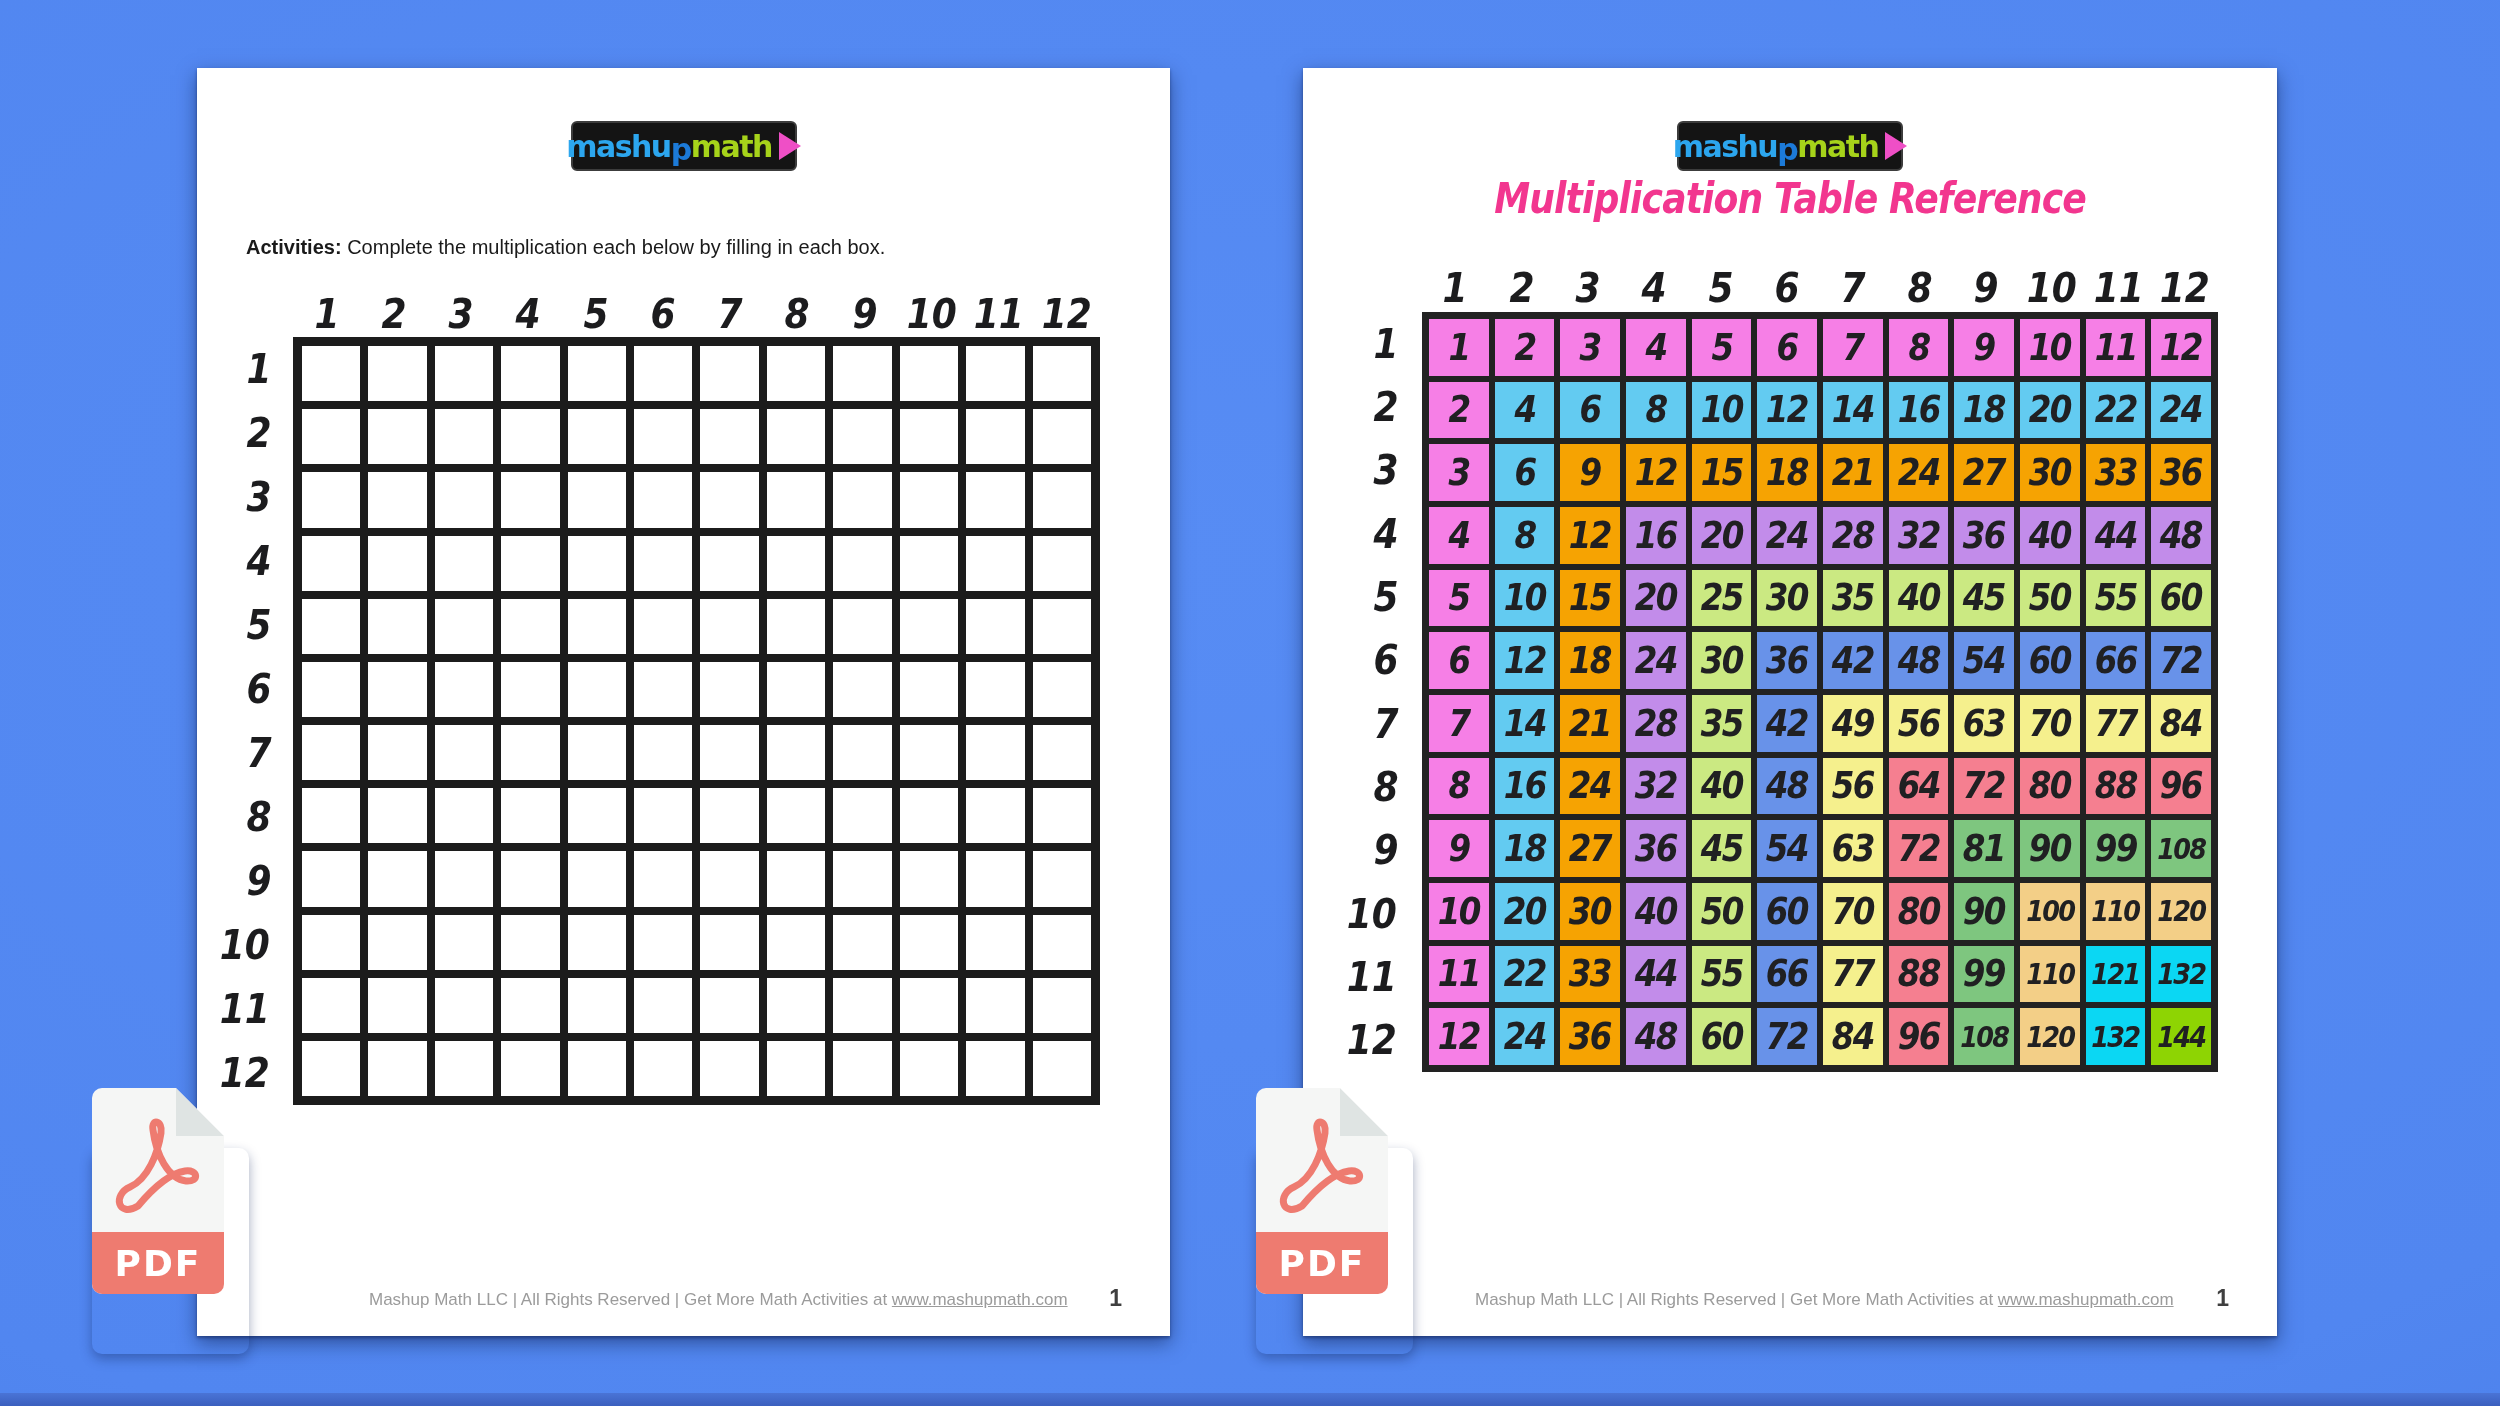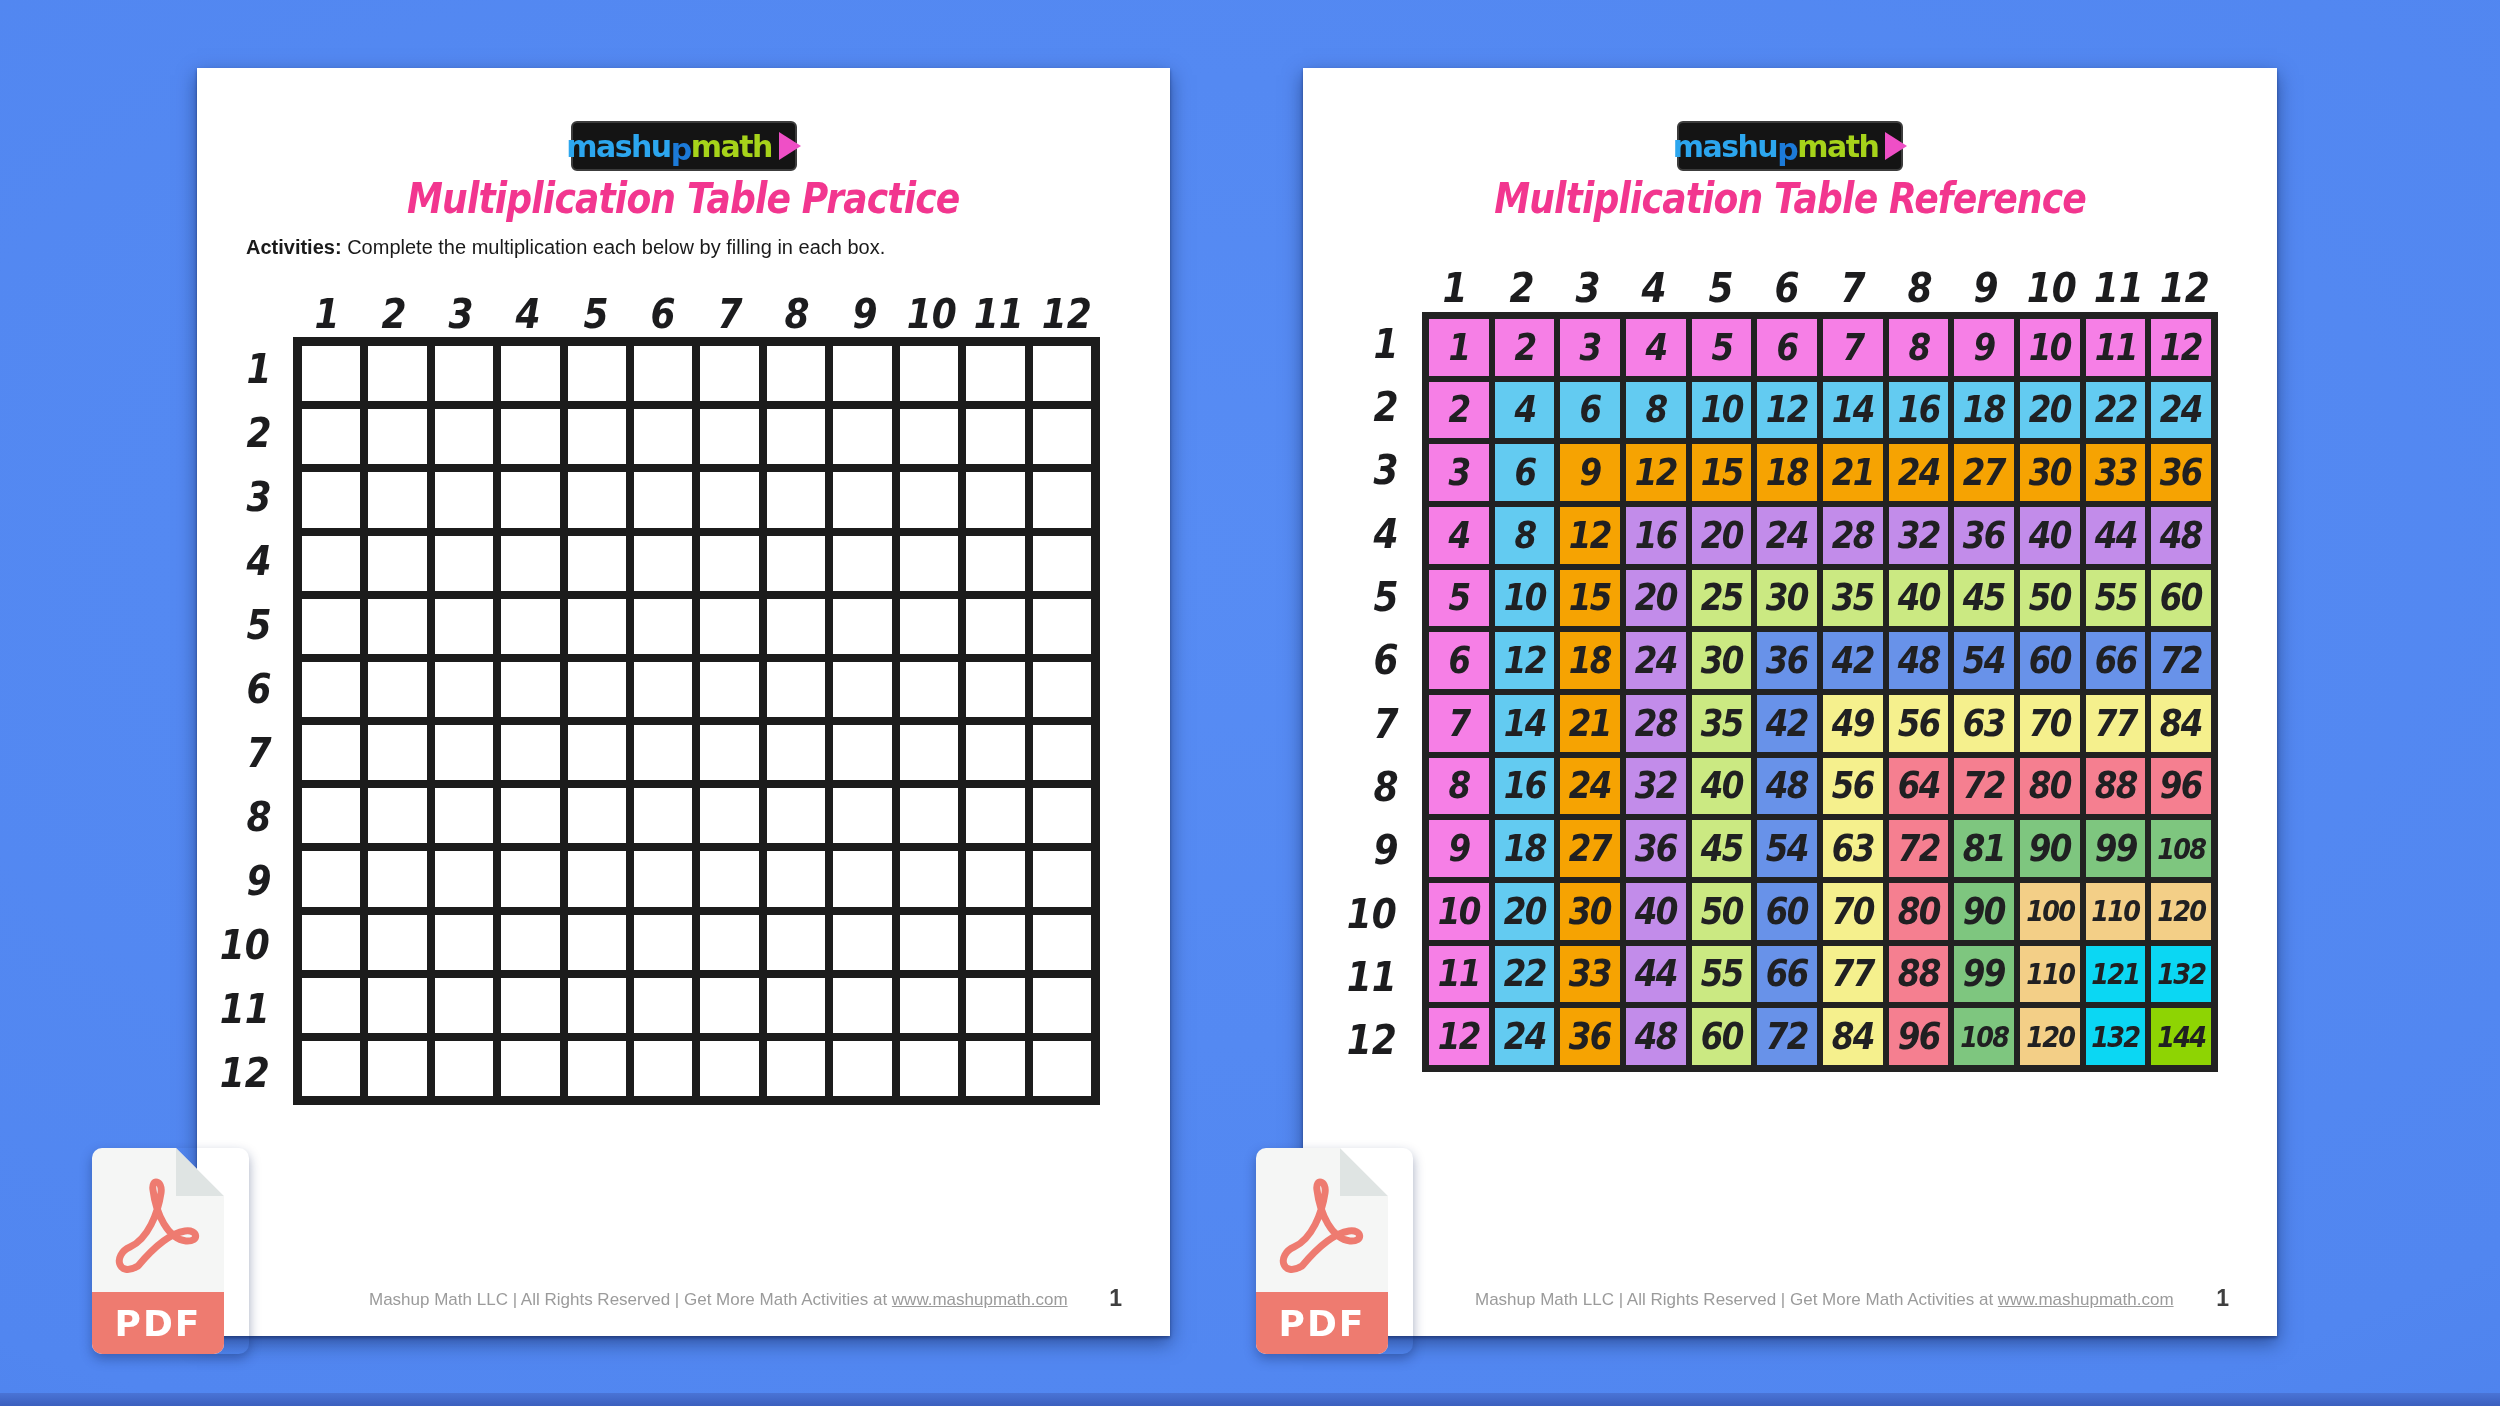--- a/index.html
+++ b/index.html
@@ -73,21 +73,21 @@
     position:absolute;left:172px;bottom:26px;font-size:17px;color:#9B9B9B;
     font-family:"Liberation Sans",sans-serif;white-space:nowrap;
   }
   .footer .flink{color:#9B9B9B;text-decoration:underline;cursor:pointer;}
   .pagenum{
     position:absolute;right:48px;bottom:24px;font-size:23px;color:#3f3f3f;font-weight:bold;
     font-family:"Liberation Sans",sans-serif;
   }
   
   .pdf-badge{
-    position:absolute;top:1148px;width:132px;height:206px;background:#F5F6F5;border-radius:10px;
+    position:absolute;top:1088px;width:132px;height:206px;background:#F5F6F5;border-radius:10px;
     clip-path:polygon(0 0, calc(100% - 48px) 0, 100% 48px, 100% 100%, 0 100%);
     z-index:3;cursor:pointer;
   }
   .badge-shadow{position:absolute;top:1148px;width:157px;height:206px;border-radius:10px;
     box-shadow:0 5px 12px rgba(15,35,90,.38);z-index:2;}
   #pdf-left,#shadow-left{left:92px;}
   #pdf-right,#shadow-right{left:1256px;}
   .pdf-badge .fold{position:absolute;top:0;right:0;width:48px;height:48px;
     background:#DFE4E3;clip-path:polygon(0 0, 100% 100%, 0 100%);}
   .pdf-badge .glyph{position:absolute;top:22px;left:50%;transform:translateX(-50%);}
@@ -102,23 +102,20 @@
 
 <div class="stage">
 
   <section class="page" id="page-left">
     <div class="logo" style="background: rgb(20, 20, 20);">
         <span style="color: rgb(44, 166, 238);">mashu</span>
         <span class="logo-p" style="color: rgb(28, 122, 216);">p</span>
         <span style="color: rgb(166, 211, 26);">math</span>
         <span class="tri" style="border-left-color: rgb(239, 79, 198);"></span>
       </div>
-    <div class="title">
-      <span class="squish">Multiplication Table Practice</span>
-    </div>
     <p class="directions"><b>Activities:</b>
        <span>Complete the multiplication each below by filling in each box.</span></p>
     <div class="colheads" id="p-colheads">
         <span class="num"><span class="squish">1</span></span>
         <span class="num"><span class="squish">2</span></span>
         <span class="num"><span class="squish">3</span></span>
         <span class="num"><span class="squish">4</span></span>
         <span class="num"><span class="squish">5</span></span>
         <span class="num"><span class="squish">6</span></span>
         <span class="num"><span class="squish">7</span></span>

